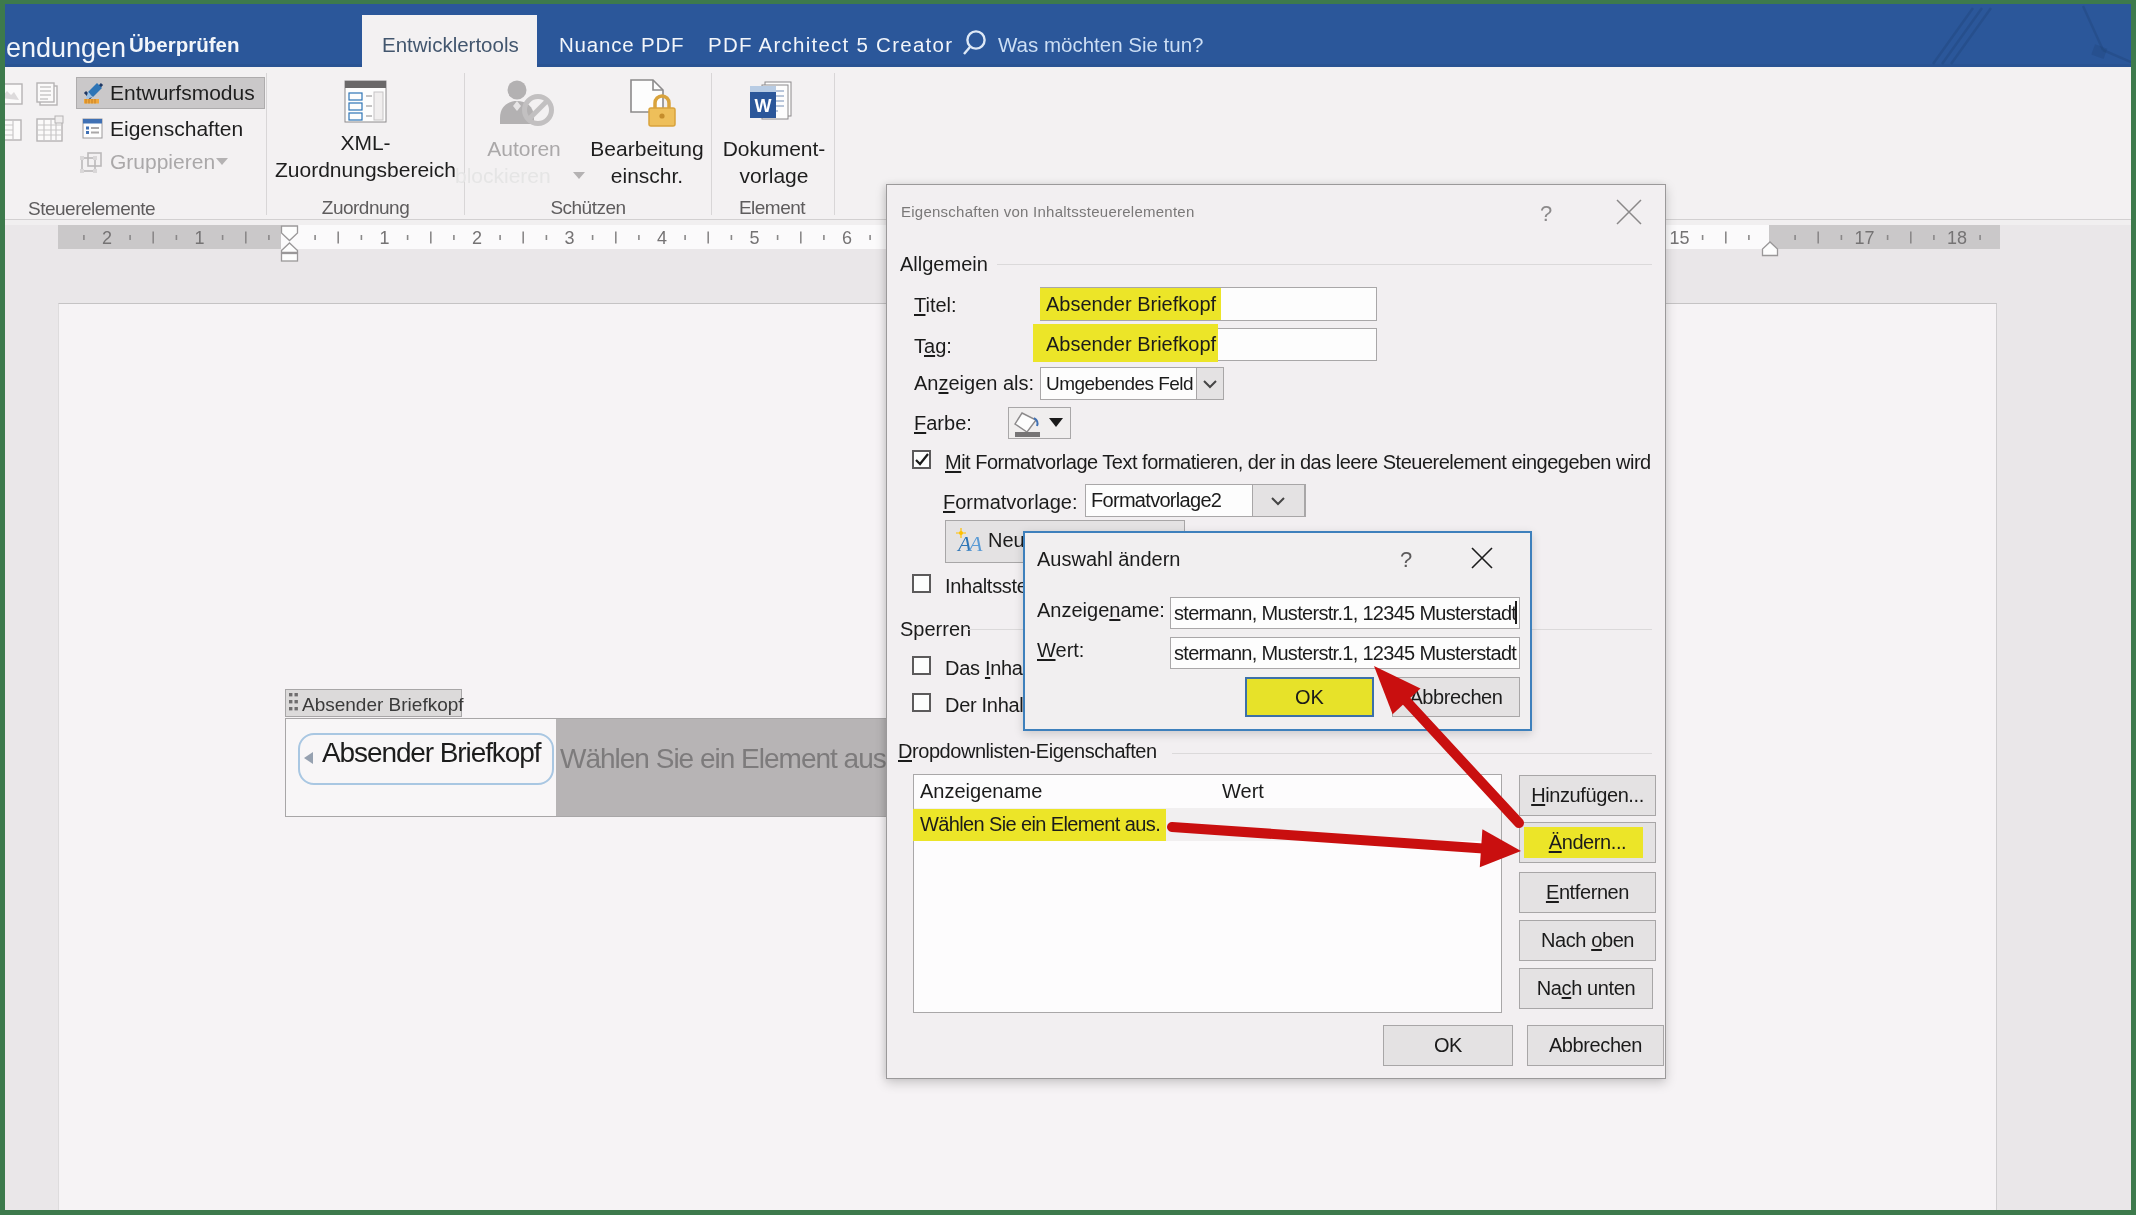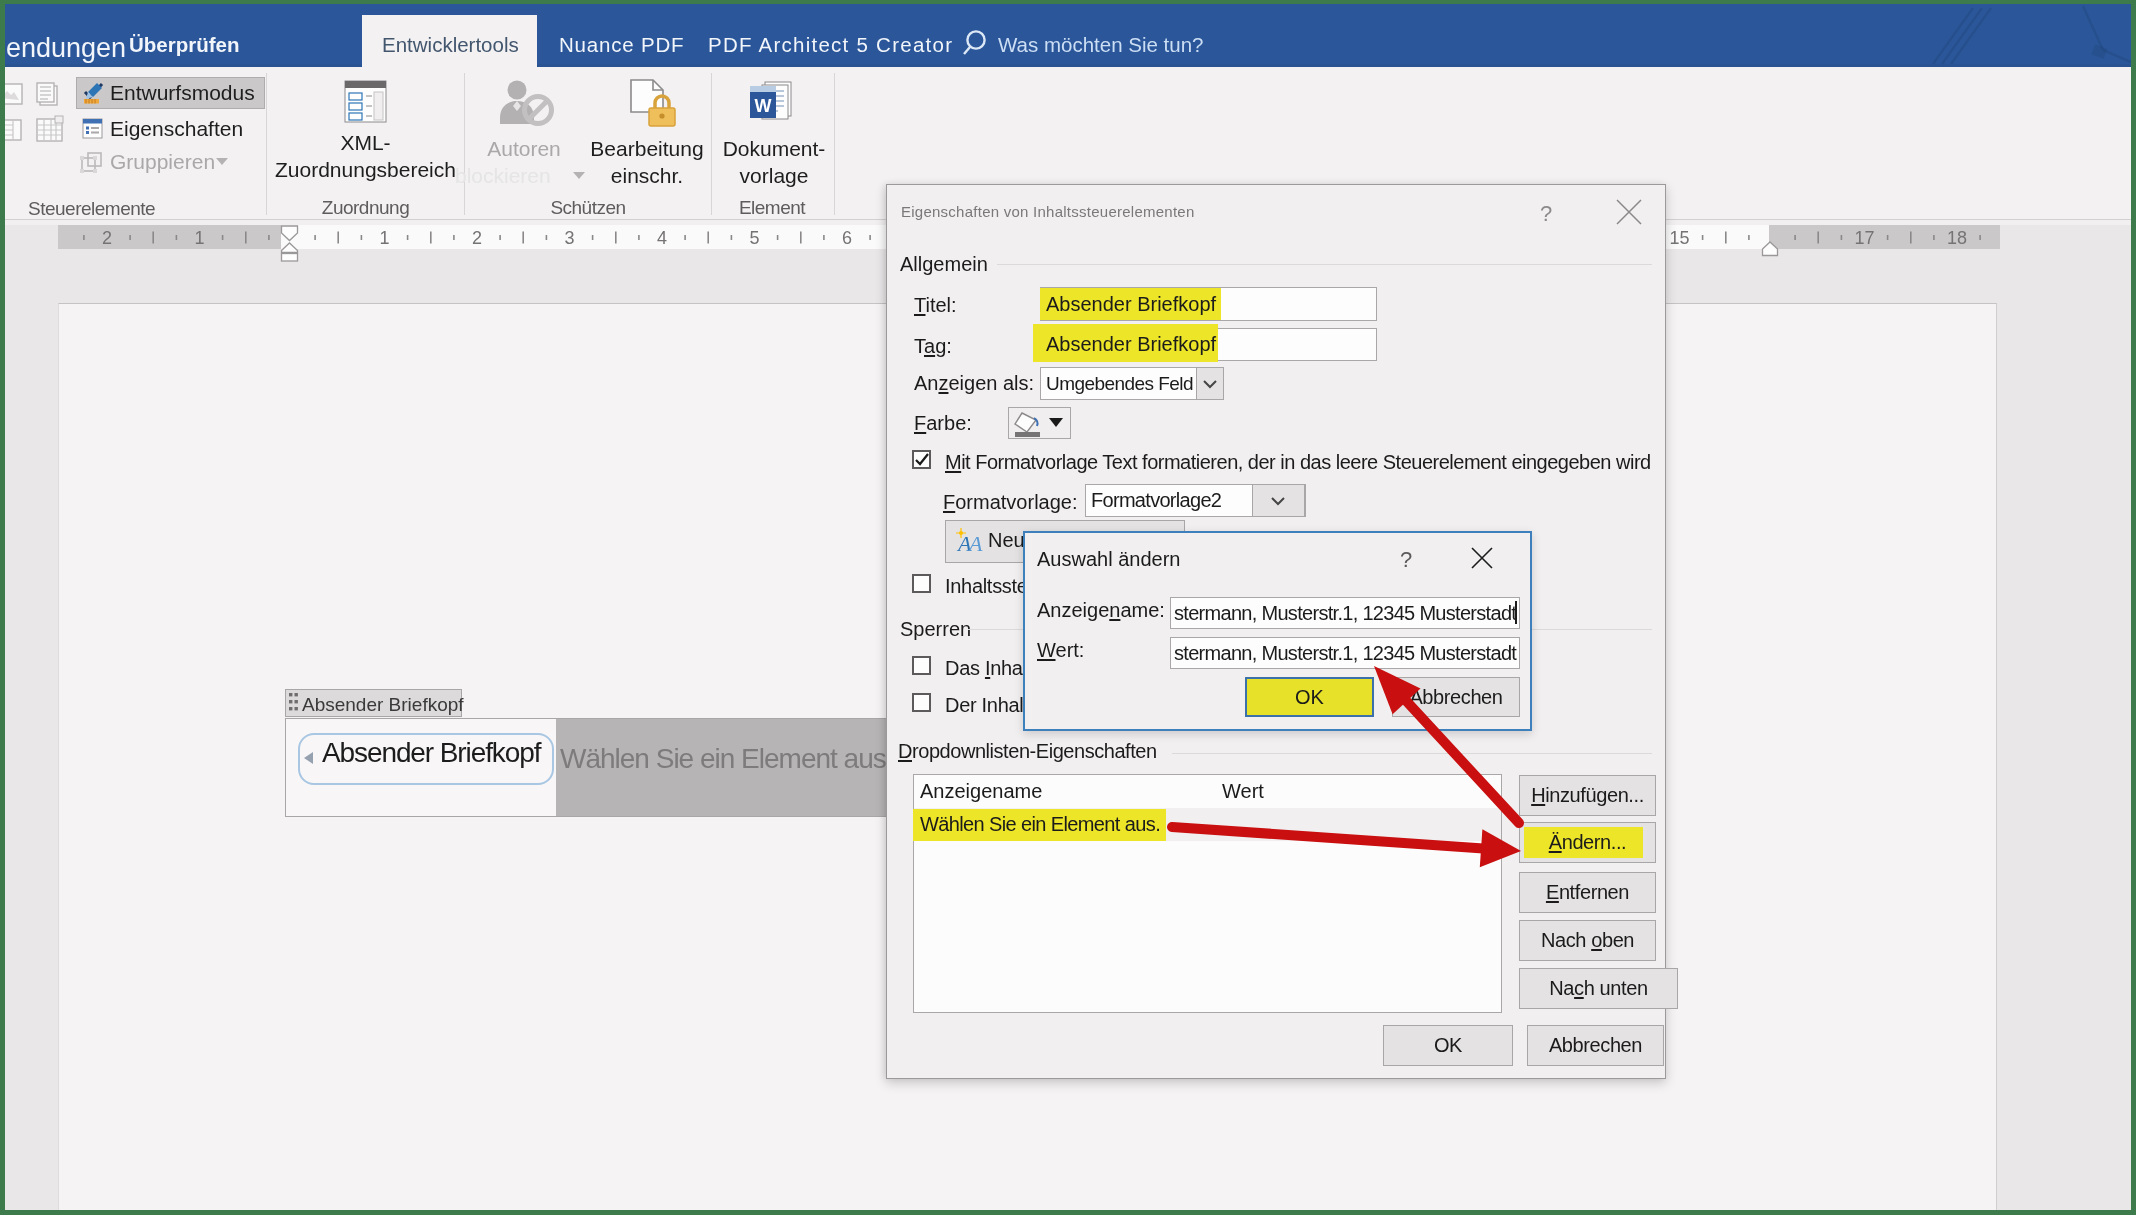--- a/index.html
+++ b/index.html
@@ -260,21 +260,21 @@
 <div class="abs" style="left:1222px;top:780px;font-size:20px;color:#1b1b1b">Wert</div>
 <div class="abs" style="left:914px;top:808px;width:587px;height:33px;background:#f1eff0"></div>
 <div class="abs" style="left:913px;top:809px;width:253px;height:32px;background:#ece528"></div>
 <div class="abs" style="left:920px;top:813px;font-size:20px;color:#1b1b1b;white-space:nowrap;letter-spacing:-0.62px">Wählen Sie ein Element aus.</div>
 <div class="btn" style="left:1519px;top:775px;width:137px;height:41px;line-height:39px"><u>H</u>inzufügen...</div>
 <div class="btn" style="left:1519px;top:822px;width:137px;height:41px"></div>
 <div class="abs" style="left:1524px;top:827px;width:119px;height:31px;background:#ece528"></div>
 <div class="abs" style="left:1519px;top:822px;width:137px;height:41px;line-height:41px;text-align:center;font-size:20px;color:#1b1b1b;letter-spacing:-0.4px"><u>Ä</u>ndern...</div>
 <div class="btn" style="left:1519px;top:872px;width:137px;height:41px;line-height:39px"><u>E</u>ntfernen</div>
 <div class="btn" style="left:1519px;top:920px;width:137px;height:41px;line-height:39px">Nach <u>o</u>ben</div>
-<div class="btn" style="left:1519px;top:968px;width:159px;height:41px;line-height:39px">Na<u>c</u>h unten</div>
+<div class="btn" style="left:1519px;top:968px;width:134px;height:41px;line-height:39px">Na<u>c</u>h unten</div>
 <div class="btn" style="left:1383px;top:1025px;width:130px;height:41px;line-height:39px">OK</div>
 <div class="btn" style="left:1527px;top:1025px;width:137px;height:41px;line-height:39px">Abbrechen</div>
 <div class="abs" style="left:1023px;top:531px;width:509px;height:200px;background:#f1eff0;border:2px solid #3e80bc;box-shadow:0 3px 9px rgba(0,0,0,0.16)"></div>
 <div class="abs" style="left:1037px;top:548px;font-size:20px;color:#1b1b1b;white-space:nowrap">Auswahl ändern</div>
 <div class="abs" style="left:1400px;top:547px;font-size:22px;color:#5c5a5b">?</div>
 <svg class="abs" style="left:1470px;top:546px" width="24" height="24">
     <path d="M2 2 L22 22 M22 2 L2 22" stroke="#1c1c1c" stroke-width="1.6"></path>
   </svg>
 <div class="abs" style="left:1037px;top:599px;font-size:20px;color:#1b1b1b;white-space:nowrap">Anzeige<u>n</u>ame:</div>
 <div class="inp" style="left:1170px;top:597px;width:350px;height:32px"></div>

